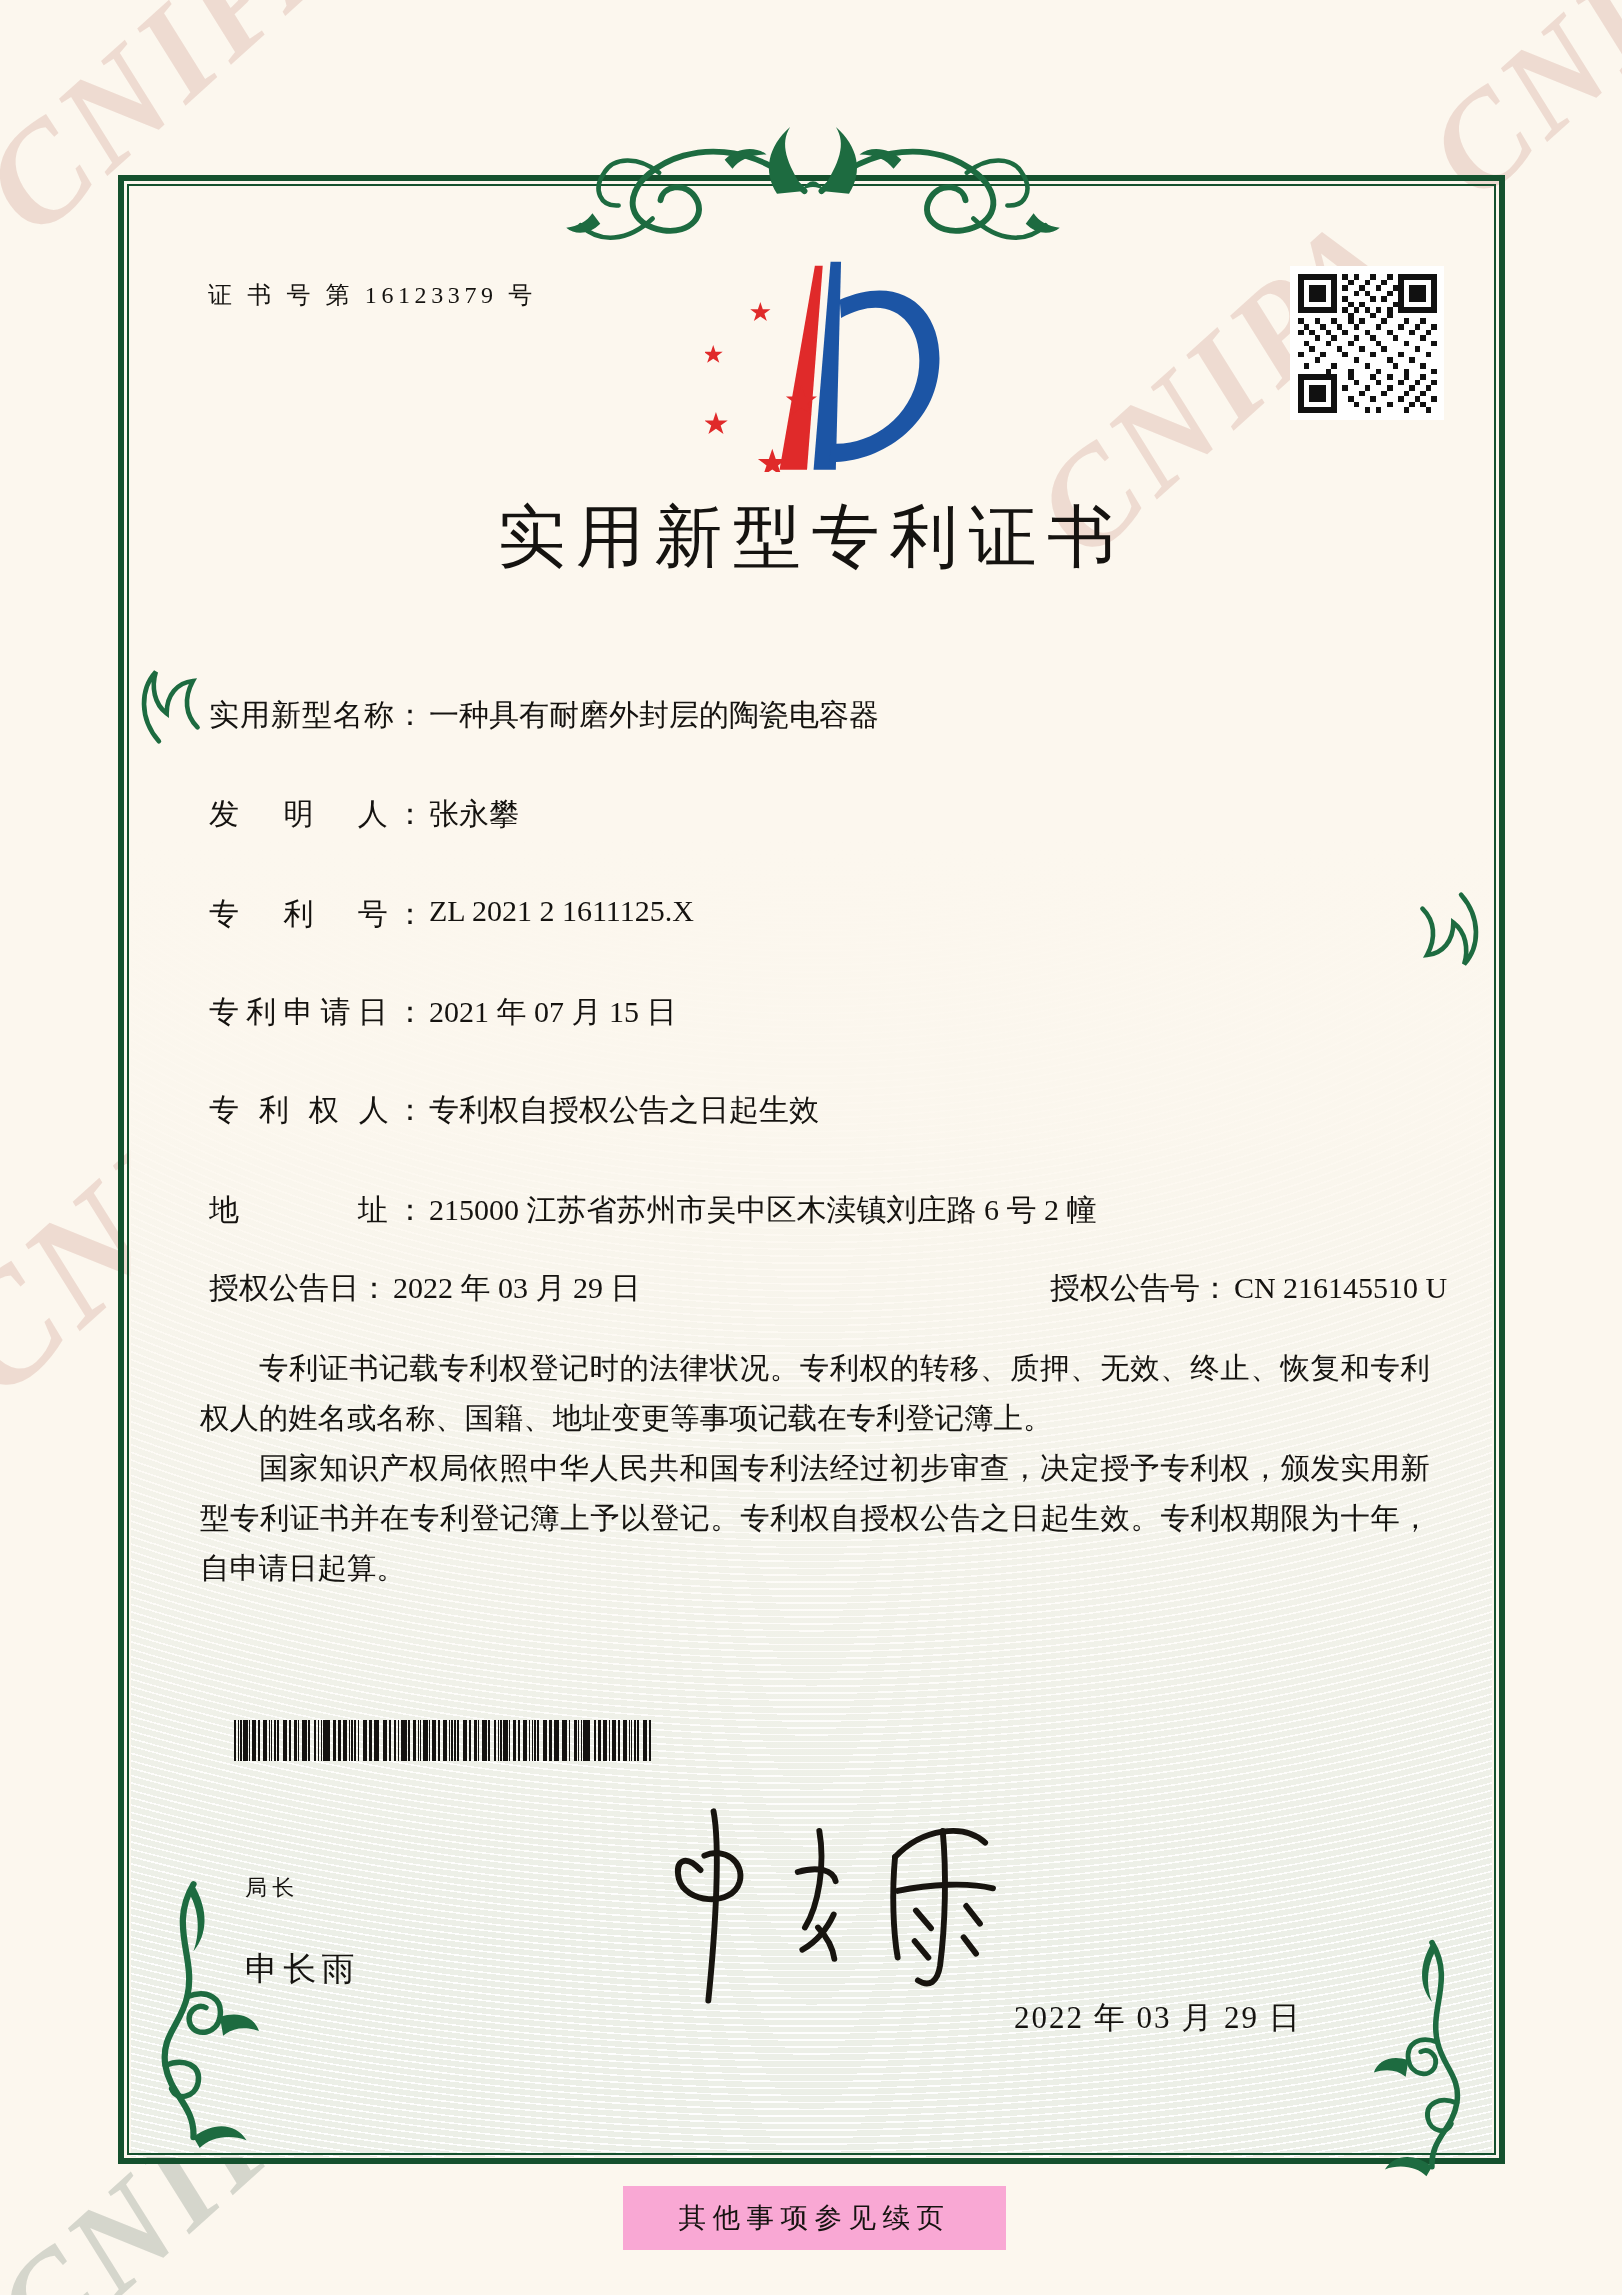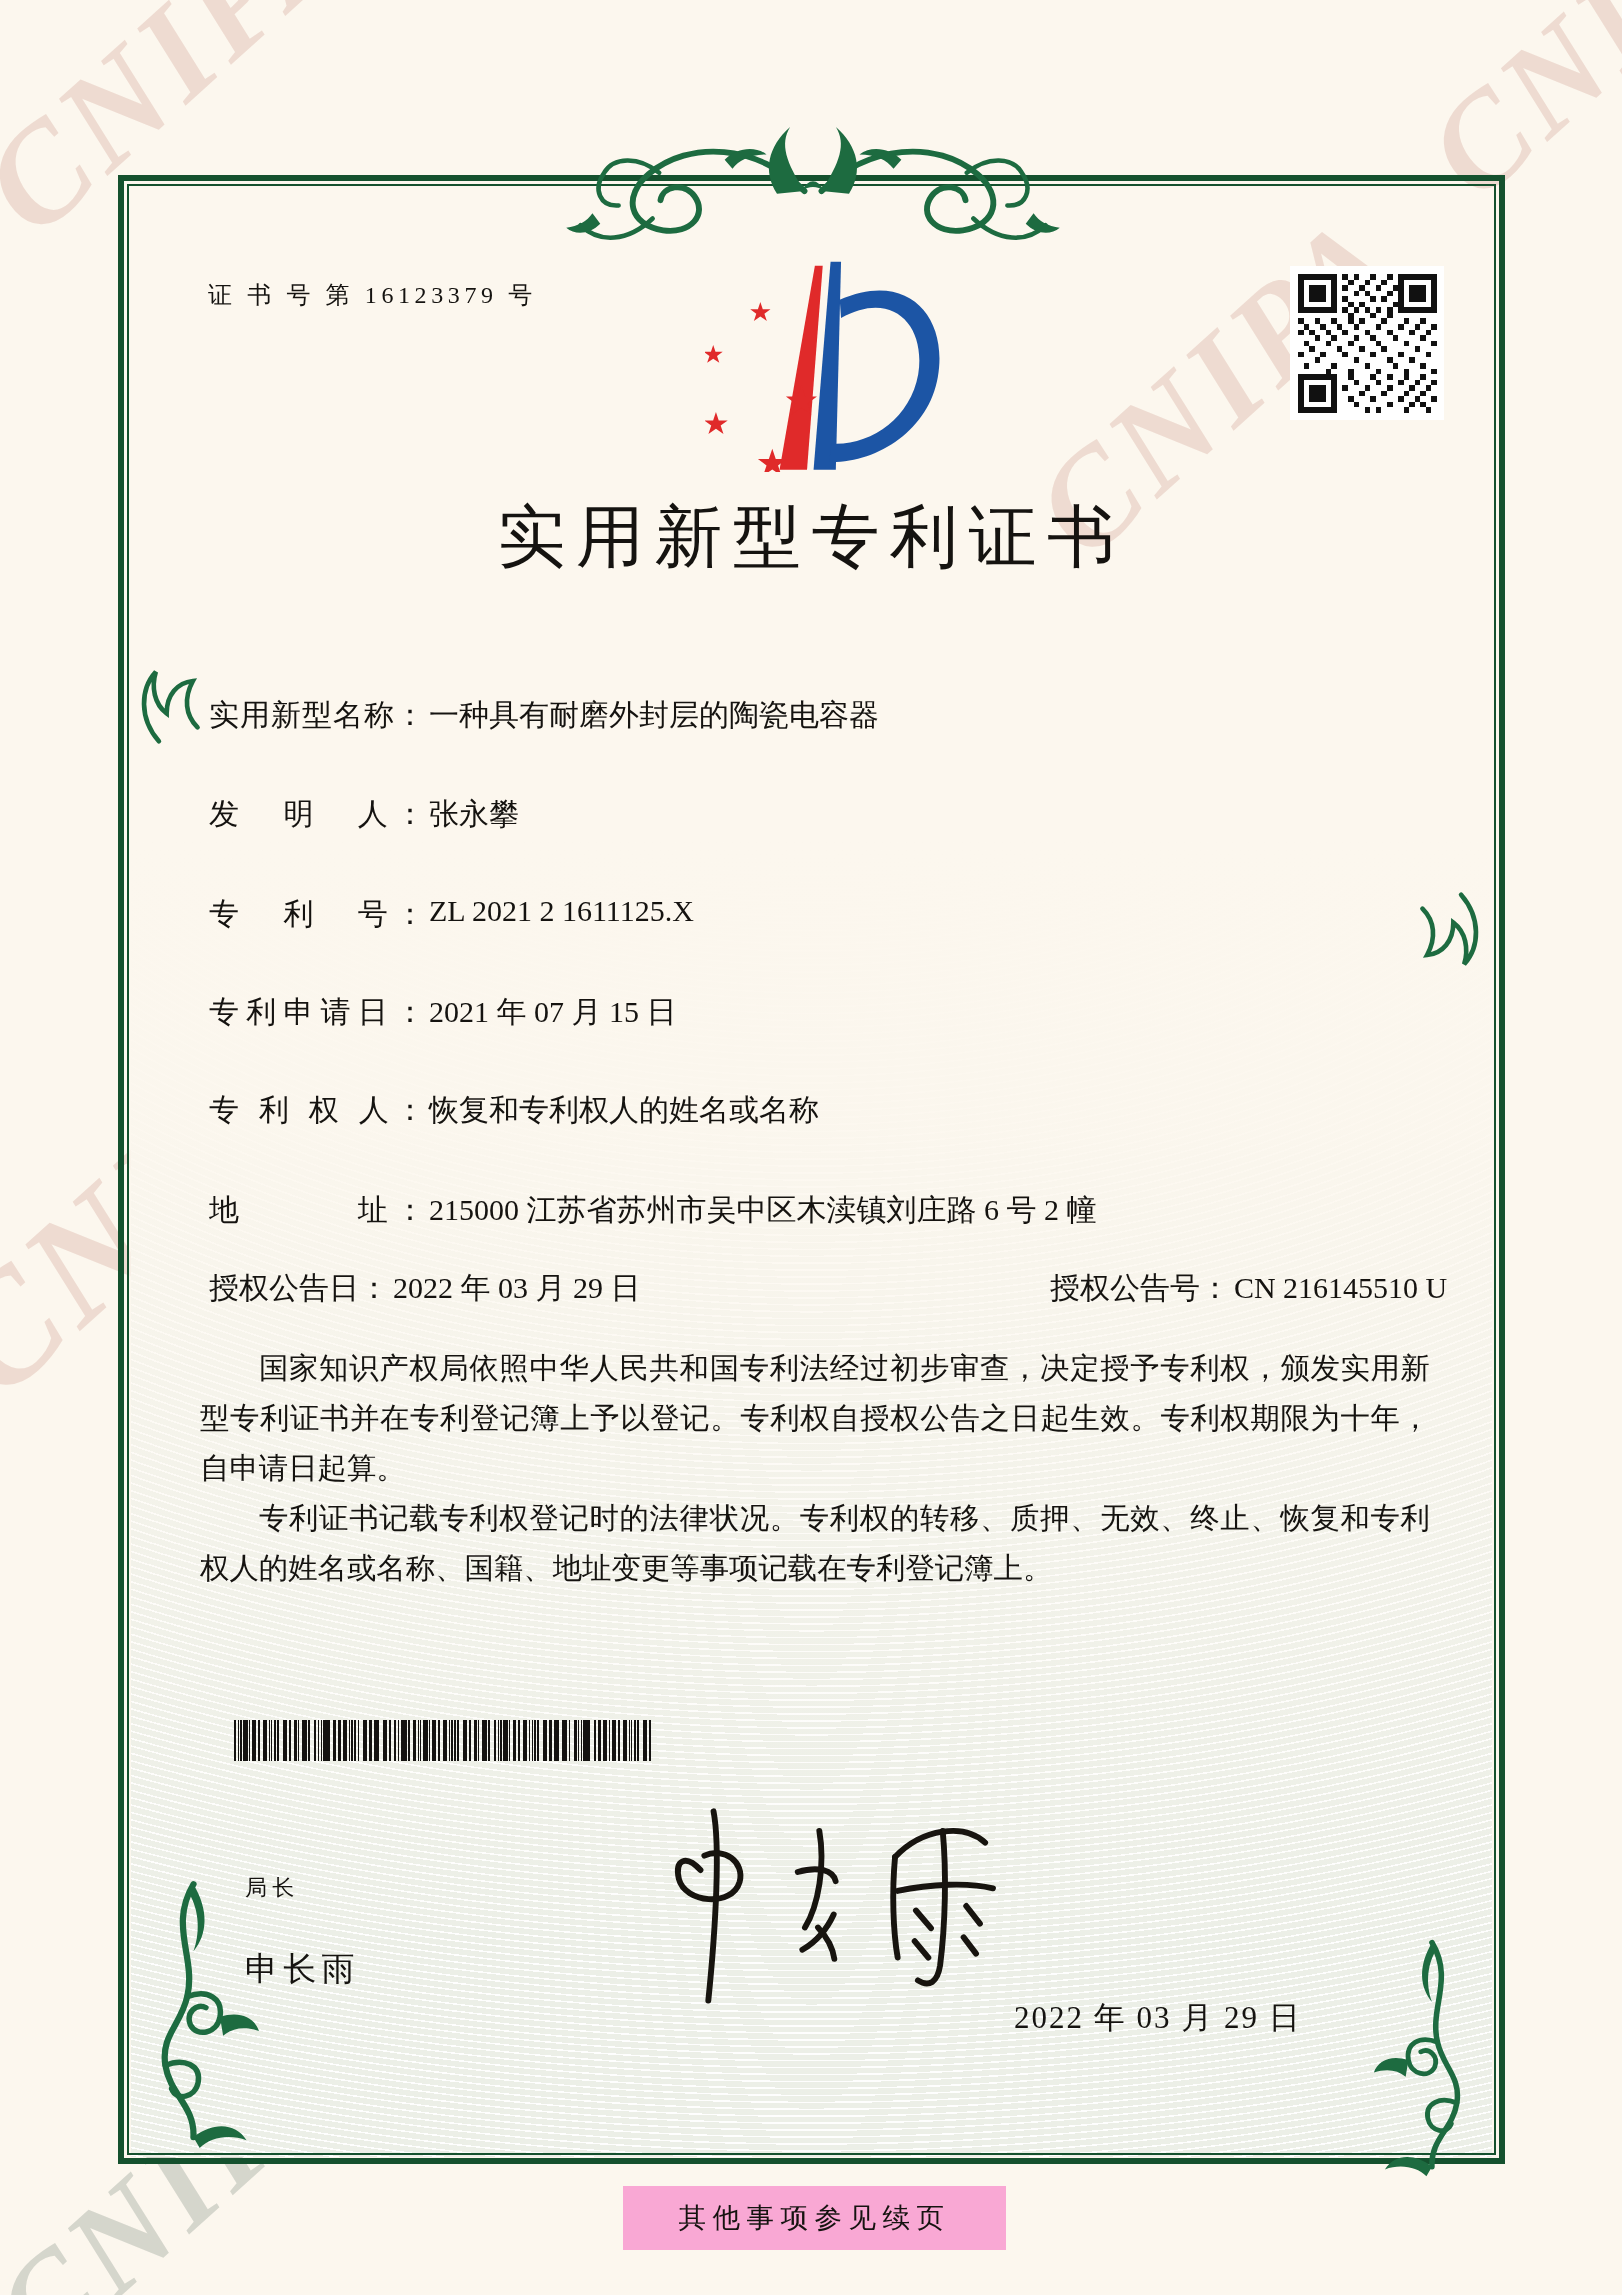--- a/index.html
+++ b/index.html
@@ -219,33 +219,33 @@
   <div class="field-row" style="top:794px">
     <span class="flabel">发　明　人：</span><span class="fvalue">张永攀</span>
   </div>
   <div class="field-row" style="top:894px">
     <span class="flabel">专　利　号：</span><span class="fvalue">ZL 2021 2 1611125.X</span>
   </div>
   <div class="field-row" style="top:992px">
     <span class="flabel">专利申请日：</span><span class="fvalue">2021 年 07 月 15 日</span>
   </div>
   <div class="field-row" style="top:1090px">
-    <span class="flabel">专 利 权 人：</span><span class="fvalue">恢复和专利权人的姓名或名称</span>
+    <span class="flabel">专 利 权 人：</span><span class="fvalue">专利权自授权公告之日起生效</span>
   </div>
   <div class="field-row" style="top:1190px">
     <span class="flabel">地　　　址：</span><span class="fvalue">215000  江苏省苏州市吴中区木渎镇刘庄路 6 号 2 幢</span>
   </div>
   <div class="field-row" style="top:1268px">
     <span><span class="flabel" style="width:auto">授权公告日：</span><span class="fvalue">2022 年 03 月 29 日</span></span>
     <span class="grant-right"><span>授权公告号：</span><span class="fvalue">CN 216145510 U</span></span>
   </div>
 
   <div class="legal">
+    <p>专利证书记载专利权登记时的法律状况。专利权的转移、质押、无效、终止、恢复和专利权人的姓名或名称、国籍、地址变更等事项记载在专利登记簿上。</p>
     <p>国家知识产权局依照中华人民共和国专利法经过初步审查，决定授予专利权，颁发实用新型专利证书并在专利登记簿上予以登记。专利权自授权公告之日起生效。专利权期限为十年，自申请日起算。</p>
-    <p>专利证书记载专利权登记时的法律状况。专利权的转移、质押、无效、终止、恢复和专利权人的姓名或名称、国籍、地址变更等事项记载在专利登记簿上。</p>
   </div>
 
   <div class="barcode"></div>
 
   <div class="commissioner">局长</div>
   <div class="commissioner-name">申长雨</div>
 
   <svg class="sig" width="432" height="222" viewBox="0 0 660 340">
     <g fill="none" stroke="#17140f" stroke-width="9" stroke-linecap="round">
       <path d="M170,28 C180,80 174,200 162,318"></path>

